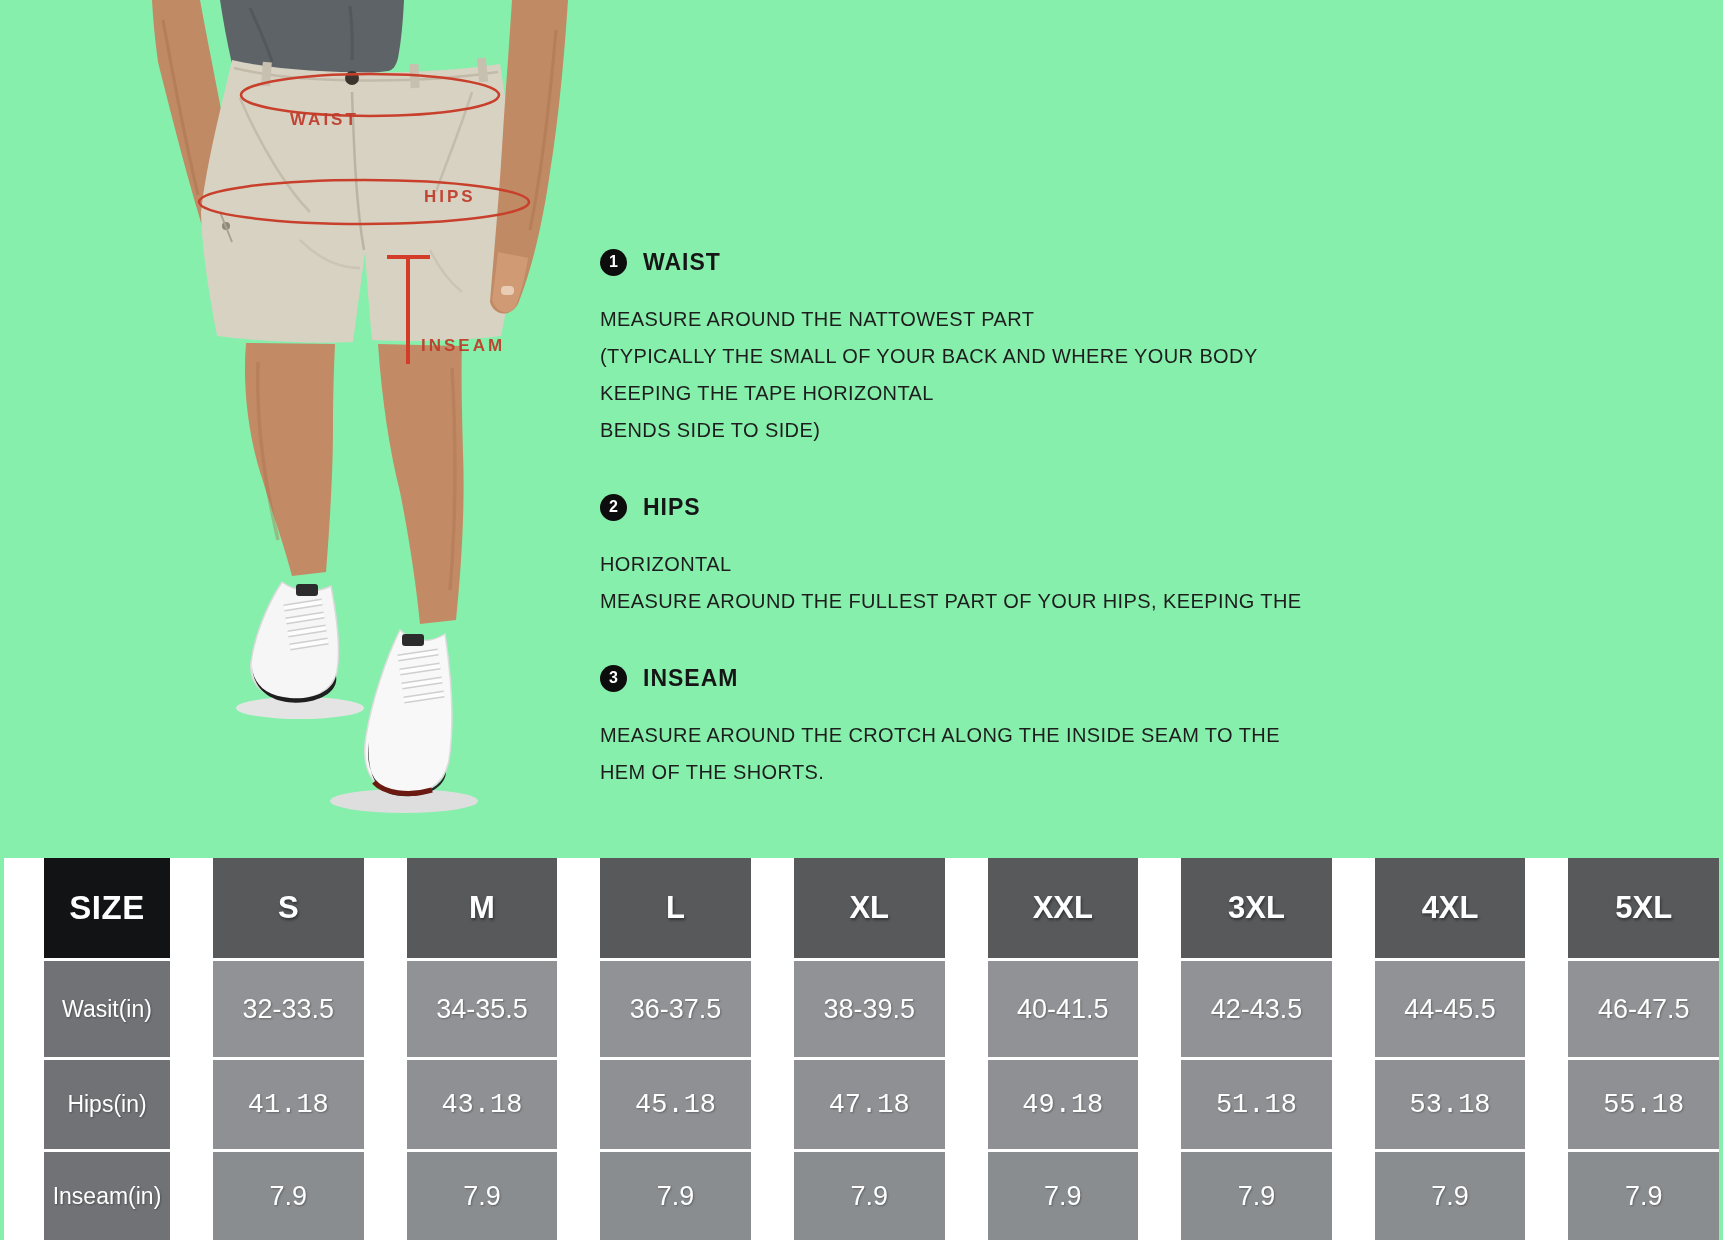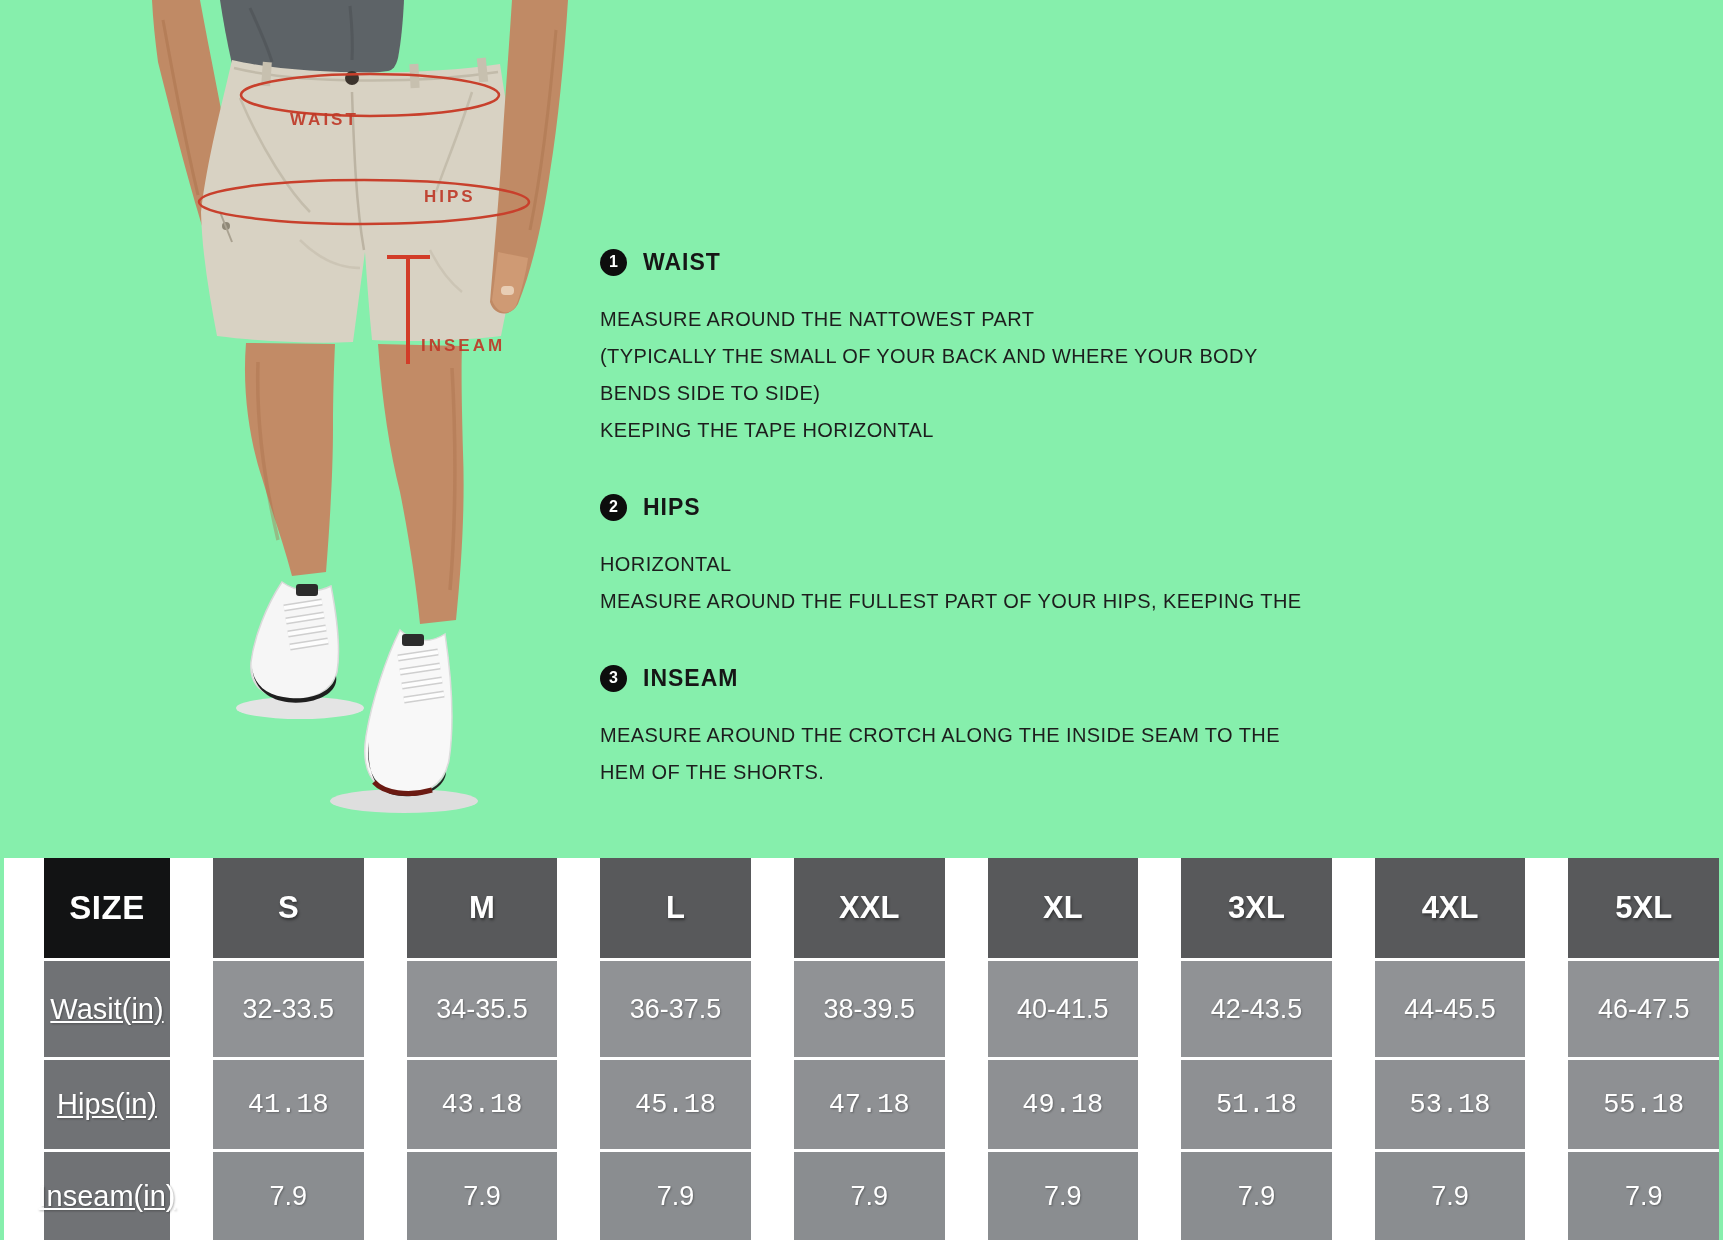--- a/index.html
+++ b/index.html
@@ -53,21 +53,21 @@
     background:#ffffff;
     border-bottom:6px solid #54565a;
   }
   .cell{
     display:flex;align-items:center;justify-content:center;
     color:#ffffff;
     margin-left:40px;
   }
   .size-head{background:#121314;font-size:33px;font-weight:700;letter-spacing:.5px;}
   .head{background:#58595b;font-size:31px;font-weight:700;text-shadow:1px 2px 3px rgba(0,0,0,.45);}
-  .rlabel{background:#707275;font-size:29px;text-shadow:1px 1px 2px rgba(0,0,0,.3);text-decoration:underline;}
+  .rlabel{background:#707275;font-size:23px;text-shadow:1px 1px 2px rgba(0,0,0,.3);}
   .val{font-size:27px;text-shadow:1px 1px 2px rgba(0,0,0,.3);}
   .val-a{background:#909295;}
   .val-b{background:#8e9093;font-family:Liberation Mono, monospace;}
   .val-c{background:#8a8d90;}
 </style>
 </head>
 <body>
 
 <div class="page">
 
@@ -134,22 +134,22 @@
   <div class="instructions">
 
     <div class="section">
       <div class="sec-head">
         <div class="badge">1</div>
         <div class="sec-title">WAIST</div>
       </div>
       <div class="sec-lines">
         <div>MEASURE AROUND THE NATTOWEST PART</div>
         <div>(TYPICALLY THE SMALL OF YOUR BACK AND WHERE YOUR BODY</div>
+        <div>KEEPING THE TAPE HORIZONTAL</div>
         <div>BENDS SIDE TO SIDE)</div>
-        <div>KEEPING THE TAPE HORIZONTAL</div>
       </div>
     </div>
 
     <div class="section">
       <div class="sec-head">
         <div class="badge">2</div>
         <div class="sec-title">HIPS</div>
       </div>
       <div class="sec-lines">
         <div>HORIZONTAL</div>
@@ -169,22 +169,22 @@
     </div>
 
   </div>
 
   <div class="size-table">
 
     <div class="cell size-head">SIZE</div>
     <div class="cell head">S</div>
     <div class="cell head">M</div>
     <div class="cell head">L</div>
+    <div class="cell head">XL</div>
     <div class="cell head">XXL</div>
-    <div class="cell head">XL</div>
     <div class="cell head">3XL</div>
     <div class="cell head">4XL</div>
     <div class="cell head">5XL</div>
 
     <div class="cell rlabel">Wasit(in)</div>
     <div class="cell val val-a">32-33.5</div>
     <div class="cell val val-a">34-35.5</div>
     <div class="cell val val-a">36-37.5</div>
     <div class="cell val val-a">38-39.5</div>
     <div class="cell val val-a">40-41.5</div>

